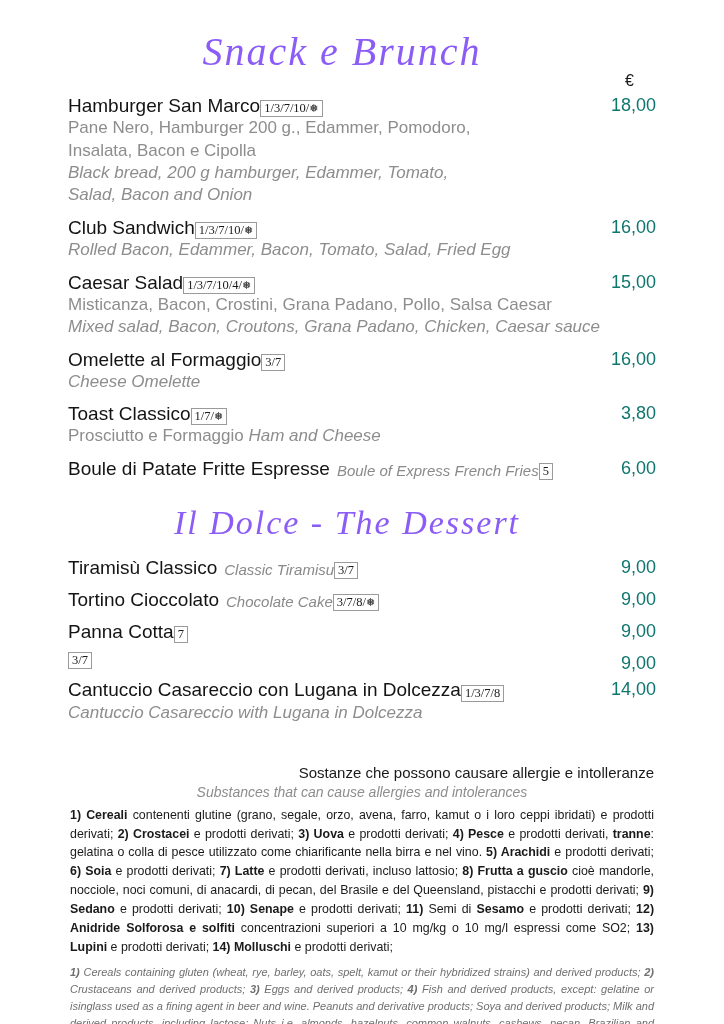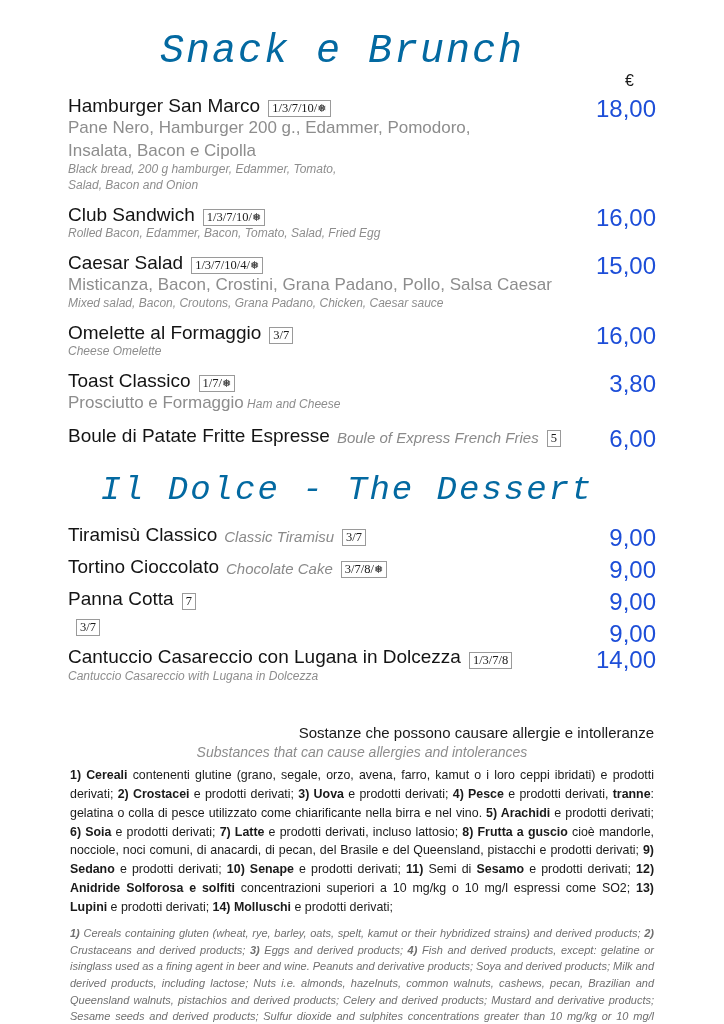--- a/index.html
+++ b/index.html
@@ -18,23 +18,23 @@
   .page {
     width: 724px;
     height: 1024px;
     box-sizing: border-box;
     padding: 0 68px;
     position: relative;
   }
 
   
   .script-title {
-    font-family: Liberation Mono, monospace;
-    font-style: italic;
-    color: #0369a1;
+    font-family: Liberation Serif, serif;
+    font-style: italic;
+    color: #8b5cf6;
     text-align: center;
     letter-spacing: 2px;
     font-weight: 400;
   }
   #snack-title {
     font-size: 40px;
     line-height: 1;
     padding-top: 32px;
     padding-right: 40px;
   }
@@ -84,47 +84,46 @@
     margin-left: 7px;
     line-height: 1.22;
     white-space: nowrap;
   }
   .price {
     position: absolute;
     right: 0;
     top: 1px;
     width: 90px;
     text-align: right;
-    font-size: 24px;
-    color: #1d4ed8;
+    font-size: 18px;
+    color: #0f766e;
   }
 
   
   .badge {
     display: inline-block;
     border: 1px solid #9a9a9a;
     padding: 0 3px;
-    margin-left: 8px;
     font-size: 12.5px;
     line-height: 15px;
     color: #1a1a1a;
     white-space: nowrap;
     vertical-align: 2px;
     font-family: "Liberation Serif", serif;
   }
   .badge .snow { font-size: 11px; }
 
   
   .desc {
     font-size: 17px;
     line-height: 1.32;
     color: #8d8d8d;
   }
   .desc-en {
-    font-size: 12px;
+    font-size: 17px;
     line-height: 1.32;
     color: #8d8d8d;
     font-style: italic;
   }
 
   
   .allergens {
     margin-top: 38px;
     padding: 0 2px;
   }

